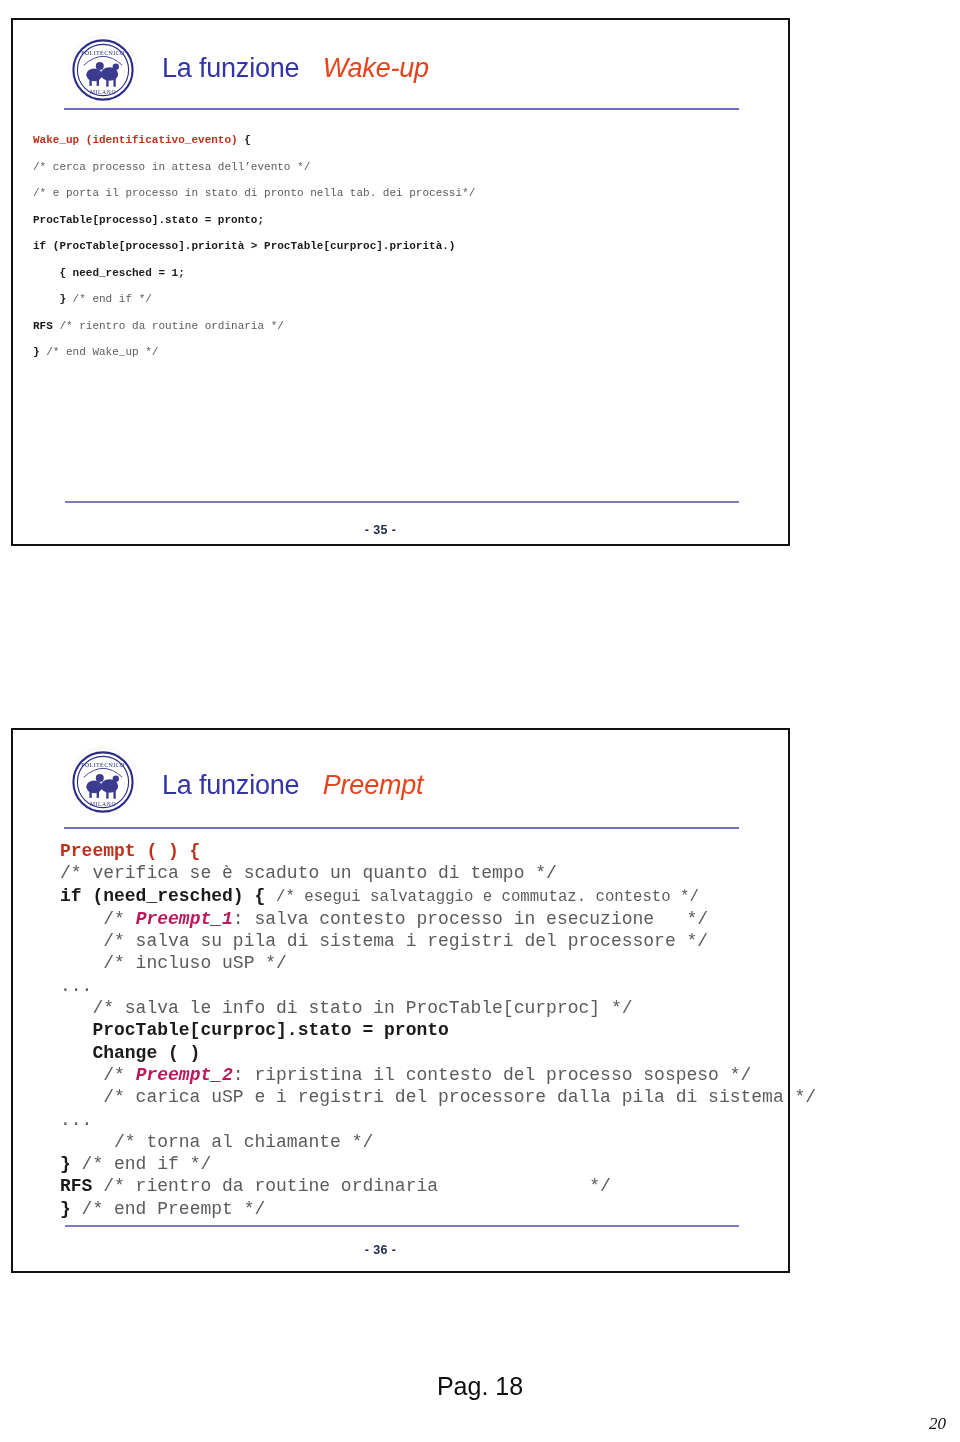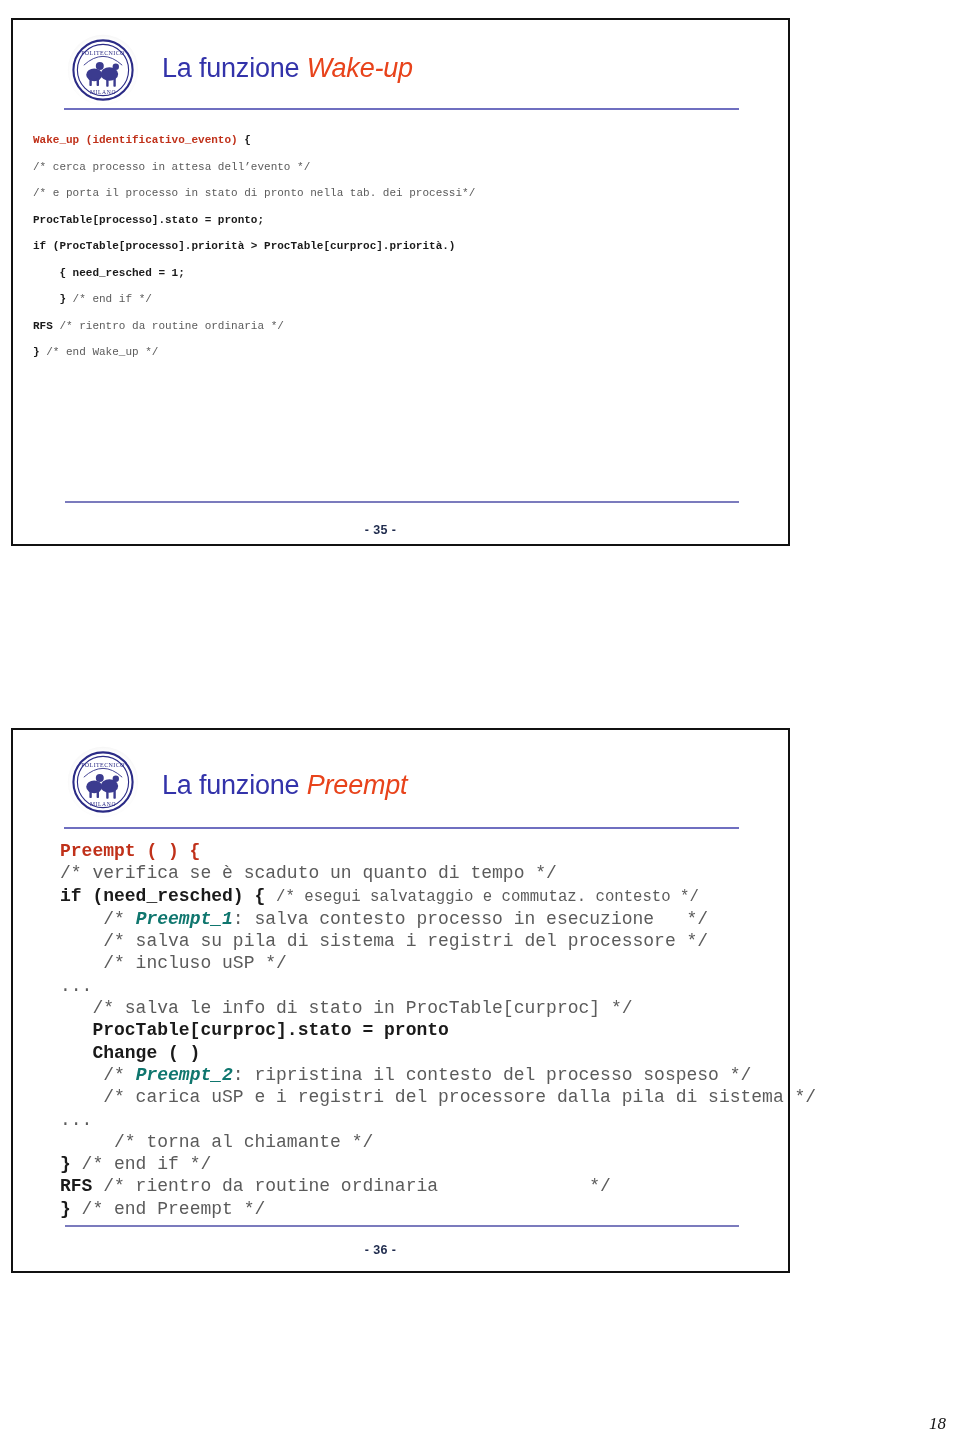--- a/index.html
+++ b/index.html
@@ -54,20 +54,21 @@
     letter-spacing: -0.2px;
     white-space: nowrap;
     color: #3333aa;
   }
   #slide-1 .slide-title { left: 149px; top: 33px; }
   #slide-2 .slide-title { left: 149px; top: 40px; }
   .slide-title .accent {
     color: #e8431b;
     font-style: italic;
     font-weight: normal;
+    margin-left: 16px;
   }
 
   .title-rule {
     position: absolute;
     height: 2px;
     background: #6f6fc0;
   }
   #slide-1 .title-rule { left: 51px; right: 49px; top: 88px; }
   #slide-2 .title-rule { left: 51px; right: 49px; top: 97px; }
 
@@ -88,21 +89,21 @@
     left: 47px;
     top: 812px;
     font-size: 18px;
     line-height: 22.3px;
   }
   #slide-2 .code { top: 110px; left: 47px; }
 
   .code .ln { display: block; }
   .kw      { color: #1a1a1a; font-weight: bold; }
   .fnred   { color: #c0311a; font-weight: bold; }
-  .lbl     { color: #0f766e; font-weight: bold; font-style: italic; }
+  .lbl     { color: #be185d; font-weight: bold; font-style: italic; }
   .sm      { font-size: 0.87em; text-align: right; }
 
   
   .foot-rule {
     position: absolute;
     height: 2px;
     background: #7b7bbd;
   }
   #slide-1 .foot-rule { left: 52px; right: 49px; top: 481px; }
   #slide-2 .foot-rule { left: 52px; right: 49px; top: 495px; }
@@ -226,15 +227,16 @@
     </div>
 
     <div class="title-rule"></div>
 
     <div class="code"><span class="ln"><span class="fnred">Preempt ( ) {</span></span><span class="ln">/* verifica se è scaduto un quanto di tempo */</span><span class="ln"><span class="kw">if (need_resched) {</span> <span class="sm">/* esegui salvataggio e commutaz. contesto */</span></span><span class="ln">    /* <span class="lbl">Preempt_1</span>: salva contesto processo in esecuzione   */</span><span class="ln">    /* salva su pila di sistema i registri del processore */</span><span class="ln">    /* incluso uSP */</span><span class="ln">...</span><span class="ln">   /* salva le info di stato in ProcTable[curproc] */</span><span class="ln">   <span class="kw">ProcTable[curproc].stato = pronto</span></span><span class="ln">   <span class="kw">Change ( )</span></span><span class="ln">    /* <span class="lbl">Preempt_2</span>: ripristina il contesto del processo sospeso */</span><span class="ln">    /* carica uSP e i registri del processore dalla pila di sistema */</span><span class="ln">...</span><span class="ln">     /* torna al chiamante */</span><span class="ln"><span class="kw">}</span> /* end if */</span><span class="ln"><span class="kw">RFS</span> /* rientro da routine ordinaria              */</span><span class="ln"><span class="kw">}</span> /* end Preempt */</span></div>
 
     <div class="foot-rule"></div>
     <div class="slide-number">- 36 -</div>
   </div>
 
-  <div id="folio">18</div>
+  <div id="page-footer">Pag. 18</div>
+  <div id="folio">20</div>
 
 </div>
 
 </body></html>

